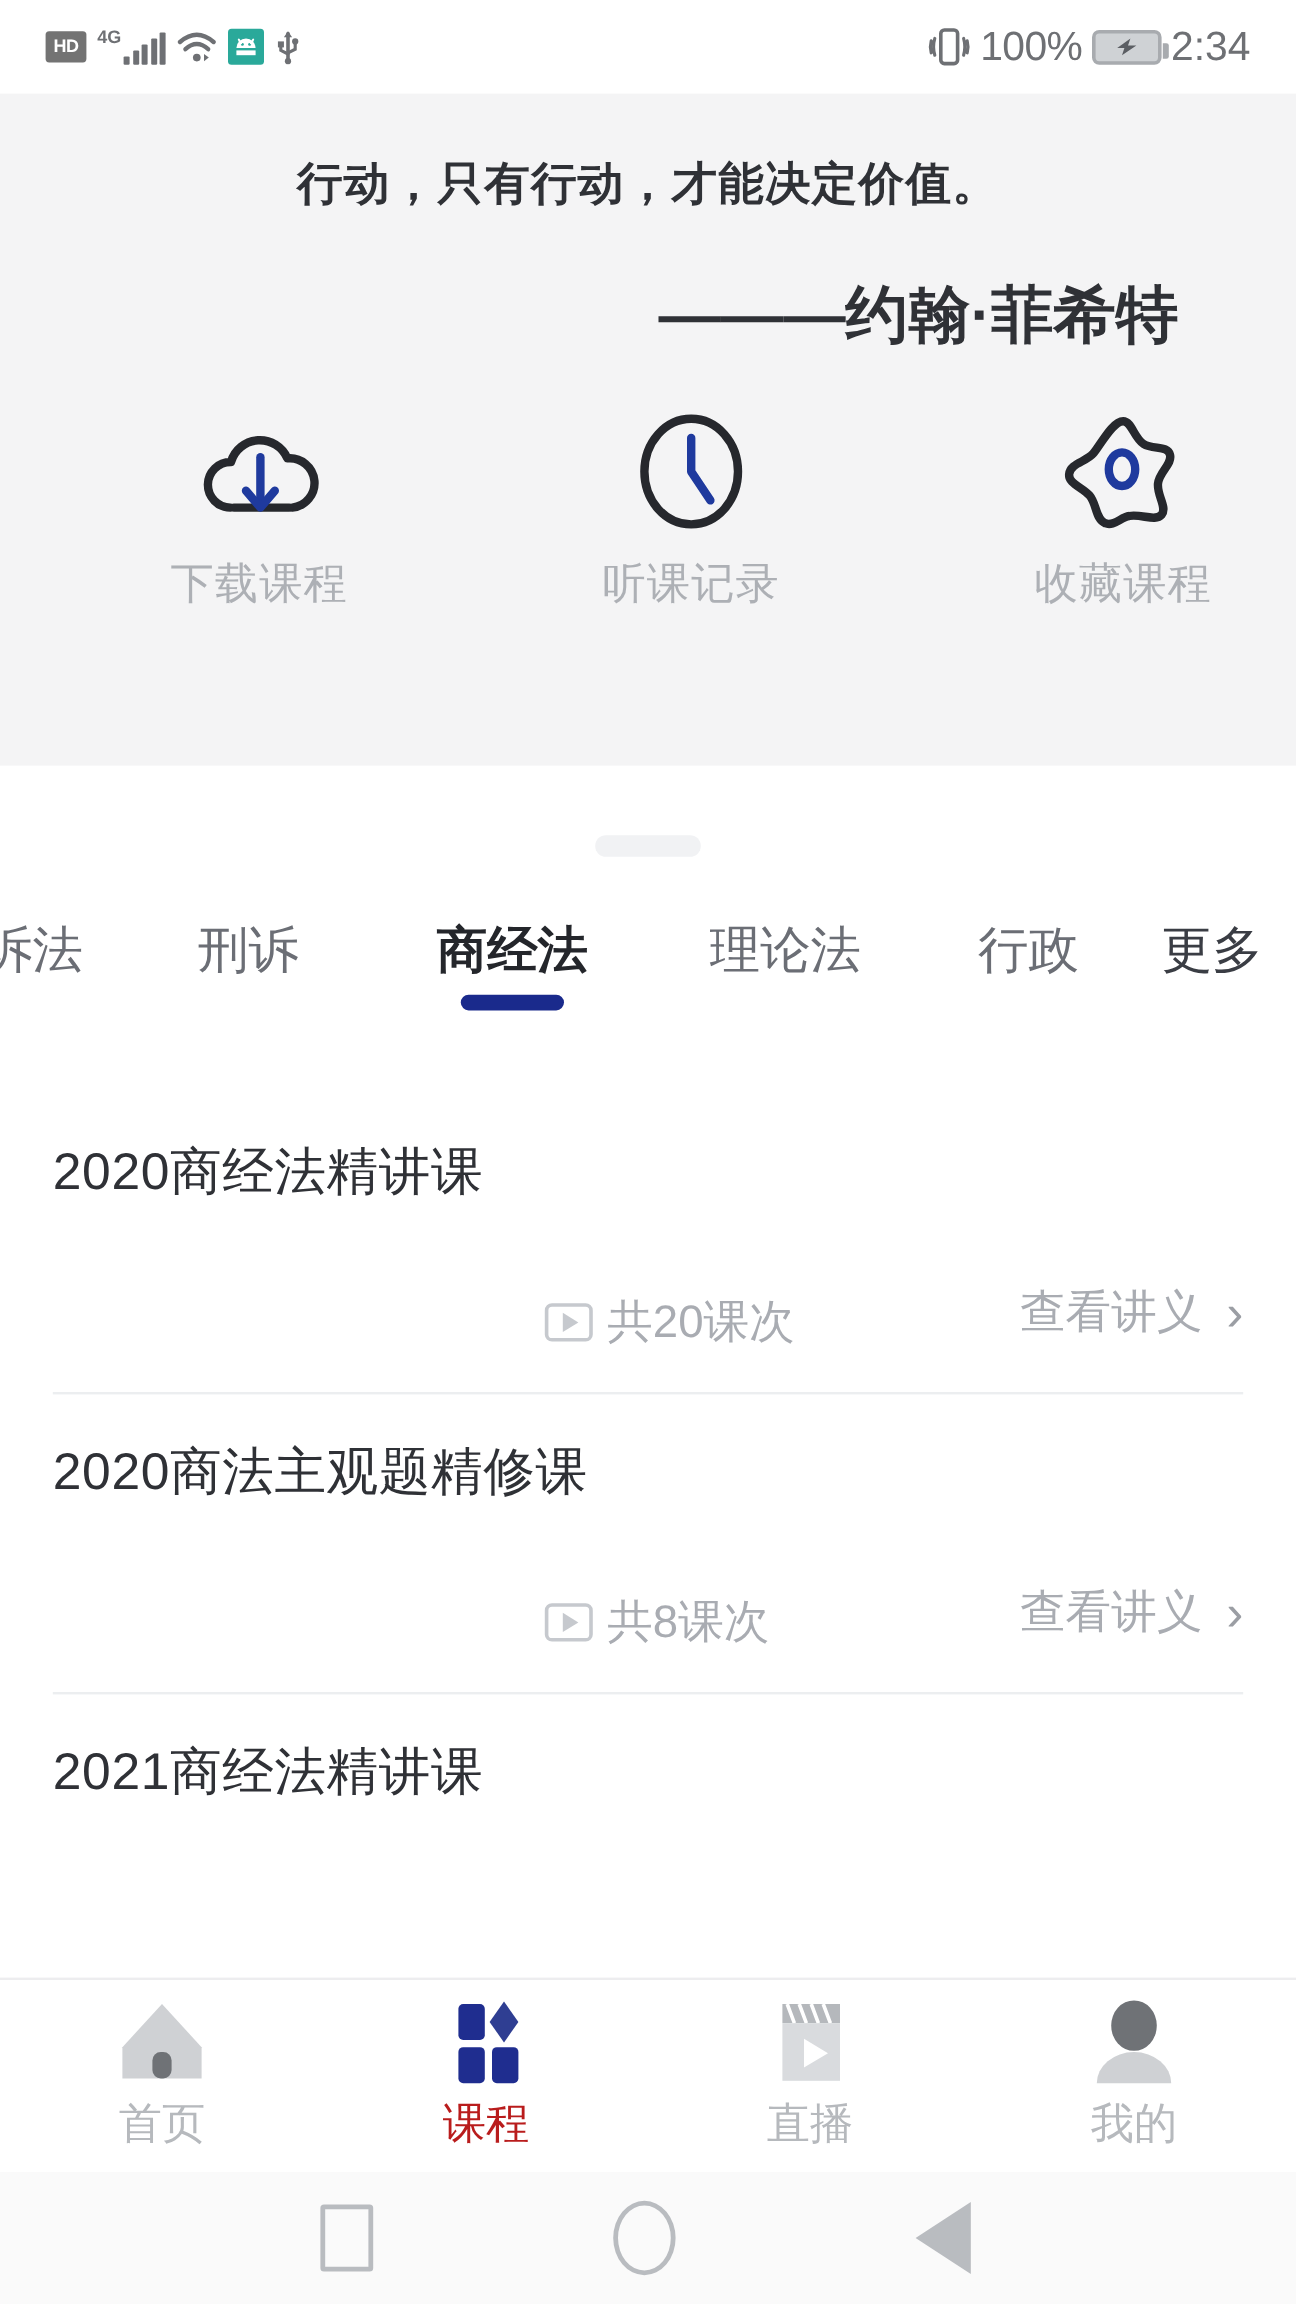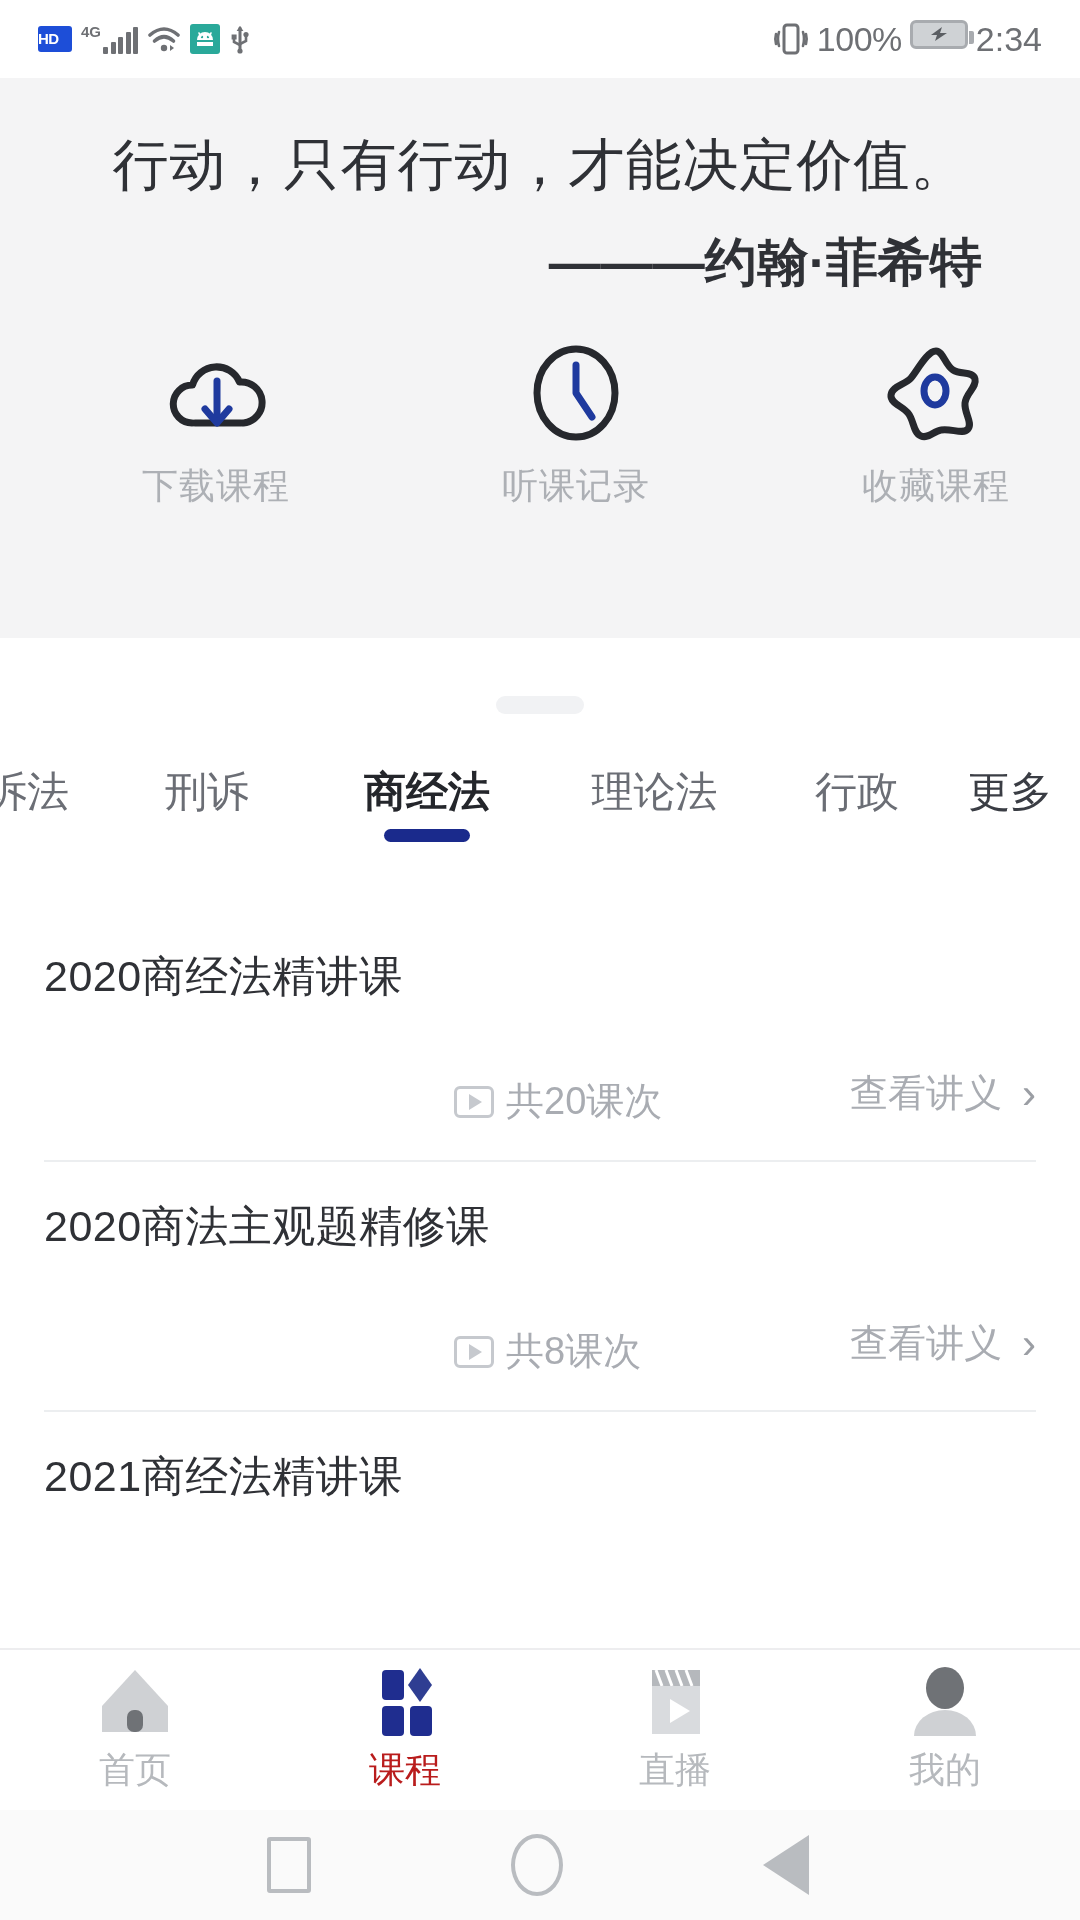--- a/index.html
+++ b/index.html
@@ -10,25 +10,25 @@
   }
   #phone { position:relative; width:1080px; height:1920px; background:#ffffff; }
 
   
   .statusbar {
     position:absolute; top:0; left:0; width:1080px; height:78px;
     background:#ffffff; display:flex; align-items:center;
     justify-content:space-between; padding:0 38px;
   }
   .sb-left { display:flex; align-items:center; gap:9px; }
-  .sb-right { display:flex; align-items:flex-start; gap:8px; }
+  .sb-right { display:flex; align-items:center; gap:8px; }
   .hd-badge {
-    width:34px; height:26px; background:#1d4ed8; border-radius:3px;
+    width:34px; height:26px; background:#737373; border-radius:3px;
     color:#fff; font-size:15px; font-weight:bold; line-height:26px;
-    letter-spacing:-0.5px;
+    text-align:center; letter-spacing:-0.5px;
   }
   .net-grp { display:flex; align-items:flex-end; gap:2px; height:30px; }
   .net-4g { font-size:15px; color:#6e7074; font-weight:bold; align-self:flex-start; line-height:1;}
   .bars { display:flex; align-items:flex-end; gap:2.5px; height:26px; }
   .bars i { width:5px; background:#6e7074; border-radius:1px; display:block; }
   .bars i:nth-child(1){height:7px}.bars i:nth-child(2){height:12px}
   .bars i:nth-child(3){height:17px}.bars i:nth-child(4){height:22px}
   .bars i:nth-child(5){height:27px}
   .android-box {
     width:30px;height:30px;background:#2aa99a;border-radius:3px;
@@ -44,21 +44,21 @@
   .batt:after{content:"";position:absolute;right:-9px;top:8px;width:5px;height:13px;
     background:#a8abaf;border-radius:0 2px 2px 0;}
 
   
   .header {
     position:absolute; top:78px; left:0; width:1080px; height:560px;
     background:#f4f4f5;
   }
   .quote {
     position:absolute; top:50px; left:0; width:1080px; text-align:center;
-    font-size:56px; font-weight:normal; color:#2f3136; letter-spacing:1px;
+    font-size:38px; font-weight:bold; color:#2f3136; letter-spacing:1px;
   }
   .quote-author {
     position:absolute; top:150px; left:0; width:1080px;
     padding-right:98px; text-align:right;
     font-size:52px; font-weight:bold; color:#2f3136;
   }
   .shortcuts {
     position:absolute; top:260px; left:0; width:1080px;
     display:flex; align-items:flex-start;margin-left:36px;
   }

